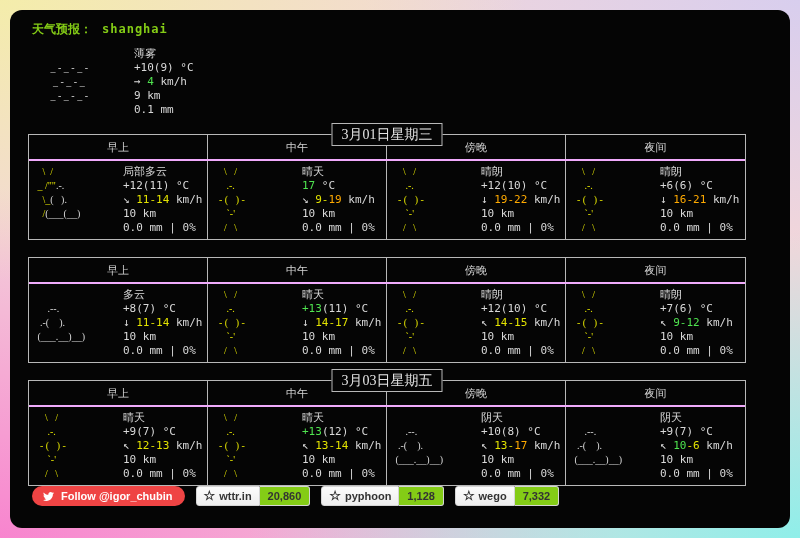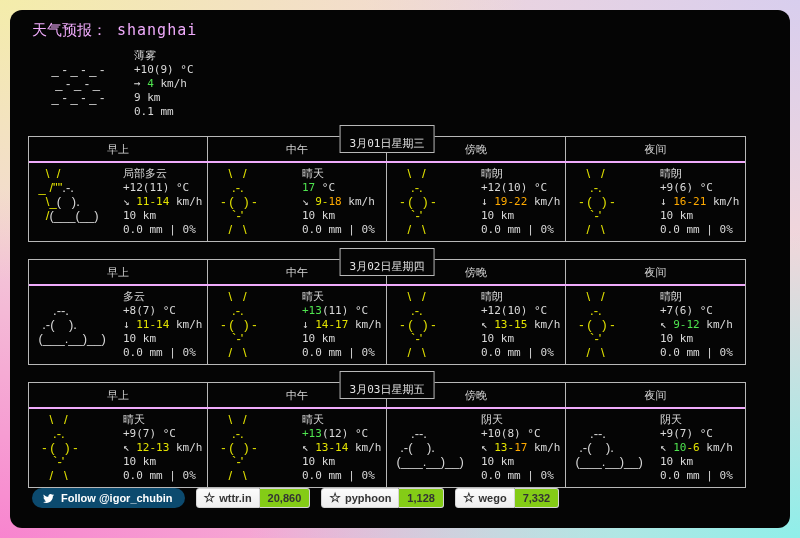--- a/index.html
+++ b/index.html
@@ -11,47 +11,47 @@
       radial-gradient(120% 95% at 0% 0%,   rgba(244,238,168,.95) 0%, rgba(244,238,168,0) 55%),
       radial-gradient(100% 85% at 100% 0%, rgba(213,205,240,.90) 0%, rgba(213,205,240,0) 55%),
       radial-gradient(115% 95% at 100% 100%, rgba(138,240,234,.95) 0%, rgba(138,240,234,0) 60%),
       radial-gradient(125% 105% at 0% 100%, rgba(248,128,206,.95) 0%, rgba(248,128,206,0) 62%),
       #f2d6da;
   }
   .panel {
     width:100%; height:100%; background:#050505; border-radius:12px;
     padding:9px 44px 6px 18px; color:#d9d9d9; font-size:11px;
   }
-  .hdr { font-weight:normal; font-size:15px; color:#f0abfc; margin:2px 0 9px 4px; }
+  .hdr { font-weight:bold; font-size:12px; color:#84cc16; margin:2px 0 9px 4px; }
   .hdr .loc { margin-left:10px; letter-spacing:1px; }
   .current { display:flex; margin-left:20px; margin-bottom:2px; }
-  .art { font-family:Liberation Sans, sans-serif; font-size:13px; line-height:14px; white-space:pre; width:88px; flex:none; }
+  .art { font-family:Liberation Serif, serif; font-size:10px; line-height:14px; white-space:pre; width:88px; flex:none; }
   .current .art { width:86px; }
   .ctext { font-size:11px; line-height:14px; white-space:pre; }
   .day { position:relative; margin-top:17px; }
   .daytitle {
     position:absolute; left:50%; transform:translateX(-50%); top:-11px;
-    background:#050505; border:1px solid #b8b8b8; padding:10px 9px 1px;
-    z-index:2; font-size:11px; color:#e4e4e4; white-space:nowrap;
+    background:#050505; border:1px solid #b8b8b8; padding:2px 9px 1px;
+    z-index:2; font-size:14px; color:#e4e4e4; white-space:nowrap;font-family:Liberation Serif, serif;
   }
   .wtable { border:1px solid #b8b8b8; }
   .prow { display:grid; grid-template-columns:repeat(4,1fr); border-bottom:2px solid #f0abfc; }
   .pcell { text-align:center; padding:5px 0 4px; border-right:1px solid #b8b8b8; color:#d4d4d4; }
   .pcell:last-child { border-right:none;font-family:Liberation Mono, monospace; }
   .crow { display:grid; grid-template-columns:repeat(4,1fr); }
   .wcell { display:flex; border-right:1px solid #b8b8b8; padding:4px 2px 4px 6px; min-height:78px; }
   .wcell:last-child { border-right:none; }
   .c-w { color:#d9d9d9; }
   .c-g { color:#4fe44f; }
   .c-y { color:#e3e300; }
   .c-o { color:#ffaa00; }
   .locline { margin:11px 0 9px 4px; font-size:11px; color:#dcdcdc; }
   .btns { display:flex; gap:11px; align-items:center; margin-left:4px; font-family:"Liberation Sans", sans-serif; }
   .tw {
-    display:inline-flex; align-items:center; gap:6px; background:#0c4a6e; color:#fff;
+    display:inline-flex; align-items:center; gap:6px; background:#ef4444; color:#fff;
     border-radius:11px; padding:4px 12px 4px 10px; font-size:11px; font-weight:bold; cursor:pointer;
   }
   .gh { display:inline-flex; font-size:11px; font-weight:bold; color:#333; cursor:pointer; }
   .gh-l {
     display:inline-flex; align-items:center; gap:4px;
     background:linear-gradient(#fcfcfc,#eeeeee); border:1px solid #d5d5d5;
     border-radius:3px 0 0 3px; padding:3px 7px;
   }
   .gh-r { background:#84cc16; border:1px solid #d5d5d5; border-left:none; border-radius:0 3px 3px 0; padding:3px 8px; }
   .star { font-size:13px; line-height:1; margin-top:-1px; }
@@ -80,55 +80,54 @@
             <div class="pcell">傍晚</div>
             <div class="pcell">夜间</div>
           </div>
         <div class="crow">
           <div class="wcell">
               <pre class="art"><div><span class="c-y">   \  /</span></div><div><span class="c-y"> _ /""</span><span class="c-w">.-.</span></div><div><span class="c-y">   \_</span><span class="c-w">(   ).</span></div><div><span class="c-y">   /</span><span class="c-w">(___(__)</span></div><div>&nbsp;</div></pre>
               <div class="ctext"><div><span class="c-w">局部多云</span></div><div><span class="c-w">+12(11) °C</span></div><div><span class="c-w">↘ </span><span class="c-y">11-14</span><span class="c-w"> km/h</span></div><div><span class="c-w">10 km</span></div><div><span class="c-w">0.0 mm | 0%</span></div></div>
             </div>
           <div class="wcell">
               <pre class="art"><div><span class="c-y">    \   /</span></div><div><span class="c-y">     .-.</span></div><div><span class="c-y">  - (   ) -</span></div><div><span class="c-y">     `-'</span></div><div><span class="c-y">    /   \</span></div></pre>
-              <div class="ctext"><div><span class="c-w">晴天</span></div><div><span class="c-g">17</span><span class="c-w"> °C</span></div><div><span class="c-w">↘ </span><span class="c-y">9-</span><span class="c-o">18</span><span class="c-w"> km/h</span></div><div><span class="c-w">10 km</span></div><div><span class="c-w">0.0 mm | 0%</span></div></div>
+              <div class="ctext"><div><span class="c-w">晴天</span></div><div><span class="c-g">17</span><span class="c-w"> °C</span></div><div><span class="c-w">↘ </span><span class="c-y">9-</span><span class="c-o">19</span><span class="c-w"> km/h</span></div><div><span class="c-w">10 km</span></div><div><span class="c-w">0.0 mm | 0%</span></div></div>
             </div>
           <div class="wcell">
               <pre class="art"><div><span class="c-y">    \   /</span></div><div><span class="c-y">     .-.</span></div><div><span class="c-y">  - (   ) -</span></div><div><span class="c-y">     `-'</span></div><div><span class="c-y">    /   \</span></div></pre>
               <div class="ctext"><div><span class="c-w">晴朗</span></div><div><span class="c-w">+12(10) °C</span></div><div><span class="c-w">↓ </span><span class="c-o">19-22</span><span class="c-w"> km/h</span></div><div><span class="c-w">10 km</span></div><div><span class="c-w">0.0 mm | 0%</span></div></div>
             </div>
           <div class="wcell">
               <pre class="art"><div><span class="c-y">    \   /</span></div><div><span class="c-y">     .-.</span></div><div><span class="c-y">  - (   ) -</span></div><div><span class="c-y">     `-'</span></div><div><span class="c-y">    /   \</span></div></pre>
-              <div class="ctext"><div><span class="c-w">晴朗</span></div><div><span class="c-w">+9(6) °C</span></div><div><span class="c-w">↓ </span><span class="c-o">16-21</span><span class="c-w"> km/h</span></div><div><span class="c-w">10 km</span></div><div><span class="c-w">0.0 mm | 0%</span></div></div>
+              <div class="ctext"><div><span class="c-w">晴朗</span></div><div><span class="c-w">+6(6) °C</span></div><div><span class="c-w">↓ </span><span class="c-o">16-21</span><span class="c-w"> km/h</span></div><div><span class="c-w">10 km</span></div><div><span class="c-w">0.0 mm | 0%</span></div></div>
             </div>
         </div>
       </div>
     </section>
 
     <section class="day">
-      <div class="daytitle"><span>3月02日星期四</span></div>
       <div class="wtable">
         <div class="prow">
             <div class="pcell">早上</div>
             <div class="pcell">中午</div>
             <div class="pcell">傍晚</div>
             <div class="pcell">夜间</div>
           </div>
         <div class="crow">
           <div class="wcell">
               <pre class="art"><div>&nbsp;</div><div><span class="c-w">     .--.</span></div><div><span class="c-w">  .-(    ).</span></div><div><span class="c-w"> (___.__)__)</span></div><div>&nbsp;</div></pre>
               <div class="ctext"><div><span class="c-w">多云</span></div><div><span class="c-w">+8(7) °C</span></div><div><span class="c-w">↓ </span><span class="c-y">11-14</span><span class="c-w"> km/h</span></div><div><span class="c-w">10 km</span></div><div><span class="c-w">0.0 mm | 0%</span></div></div>
             </div>
           <div class="wcell">
               <pre class="art"><div><span class="c-y">    \   /</span></div><div><span class="c-y">     .-.</span></div><div><span class="c-y">  - (   ) -</span></div><div><span class="c-y">     `-'</span></div><div><span class="c-y">    /   \</span></div></pre>
               <div class="ctext"><div><span class="c-w">晴天</span></div><div><span class="c-g">+13</span><span class="c-w">(11) °C</span></div><div><span class="c-w">↓ </span><span class="c-y">14-17</span><span class="c-w"> km/h</span></div><div><span class="c-w">10 km</span></div><div><span class="c-w">0.0 mm | 0%</span></div></div>
             </div>
           <div class="wcell">
               <pre class="art"><div><span class="c-y">    \   /</span></div><div><span class="c-y">     .-.</span></div><div><span class="c-y">  - (   ) -</span></div><div><span class="c-y">     `-'</span></div><div><span class="c-y">    /   \</span></div></pre>
-              <div class="ctext"><div><span class="c-w">晴朗</span></div><div><span class="c-w">+12(10) °C</span></div><div><span class="c-w">↖ </span><span class="c-y">13-15</span><span class="c-w"> km/h</span></div><div><span class="c-w">10 km</span></div><div><span class="c-w">0.0 mm | 0%</span></div></div>
+              <div class="ctext"><div><span class="c-w">晴朗</span></div><div><span class="c-w">+12(10) °C</span></div><div><span class="c-w">↖ </span><span class="c-y">14-15</span><span class="c-w"> km/h</span></div><div><span class="c-w">10 km</span></div><div><span class="c-w">0.0 mm | 0%</span></div></div>
             </div>
           <div class="wcell">
               <pre class="art"><div><span class="c-y">    \   /</span></div><div><span class="c-y">     .-.</span></div><div><span class="c-y">  - (   ) -</span></div><div><span class="c-y">     `-'</span></div><div><span class="c-y">    /   \</span></div></pre>
               <div class="ctext"><div><span class="c-w">晴朗</span></div><div><span class="c-w">+7(6) °C</span></div><div><span class="c-w">↖ </span><span class="c-g">9-12</span><span class="c-w"> km/h</span></div><div><span class="c-w">10 km</span></div><div><span class="c-w">0.0 mm | 0%</span></div></div>
             </div>
         </div>
       </div>
     </section>
 
     <section class="day">

